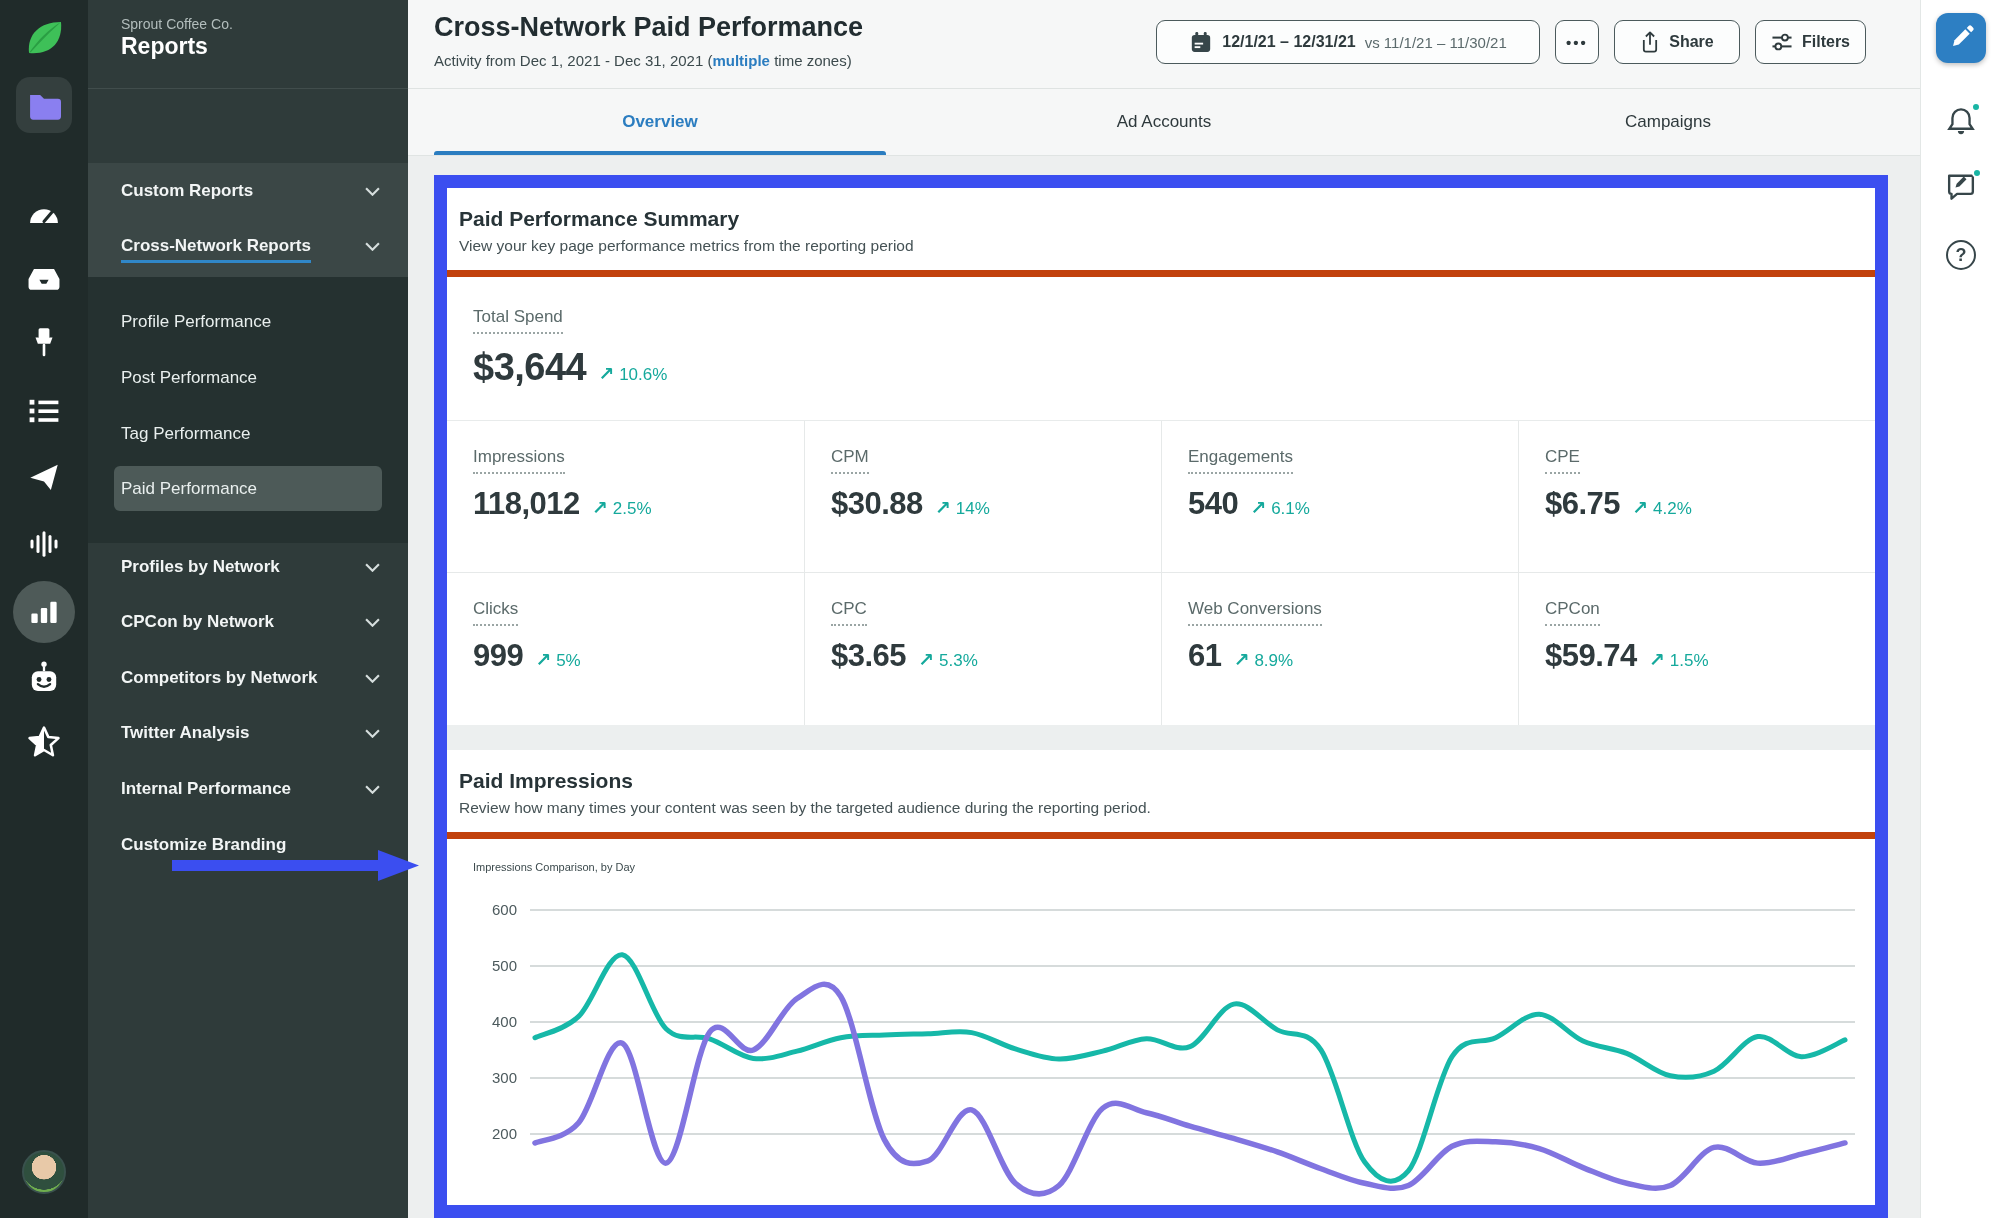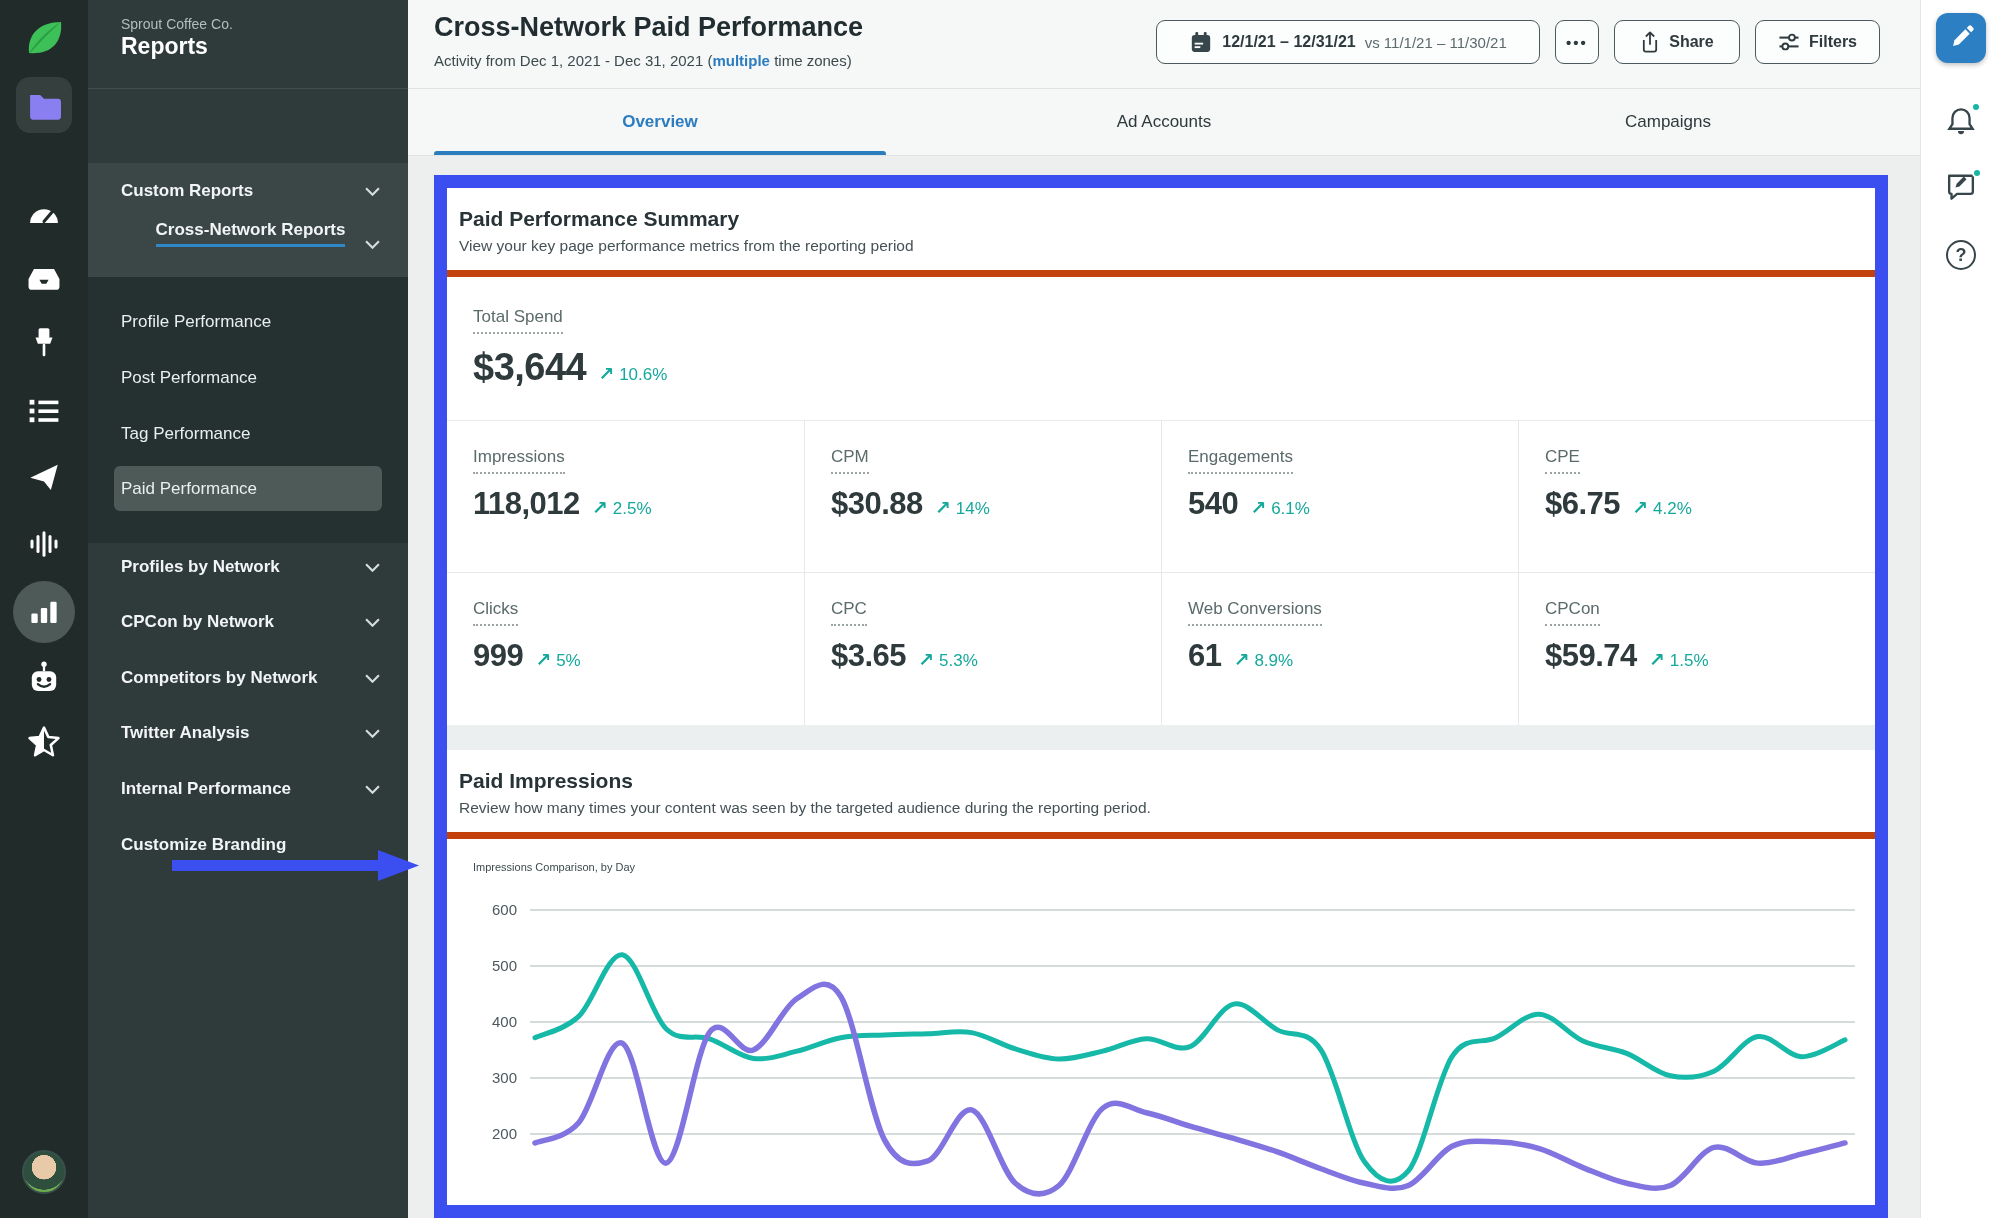--- a/index.html
+++ b/index.html
@@ -38,21 +38,21 @@
   .page-title { position:absolute; left:26px; top:12px; font-size:27px; font-weight:bold; color:#222d31; }
   .page-sub { position:absolute; left:26px; top:52px; font-size:15px; color:#3c4a4d; }
   .page-sub .lnk { color:#2b7dc0; font-weight:bold; cursor:pointer; }
   .hbtn { position:absolute; top:20px; height:44px; border:1px solid #4b5a5c; border-radius:9px; background:#fcfdfd;
      display:flex; align-items:center; justify-content:center; gap:9px; font-size:16px; color:#2e3a3d; cursor:pointer; }
   .hbtn b { font-weight:bold; }
   .hbtn .cmp { color:#5b6a6c; font-weight:400; font-size:15px; }
   .btn-date { left:748px; width:384px; }
   .btn-more { left:1147px; width:44px; font-weight:bold; letter-spacing:2px; font-size:15px; }
   .btn-share { left:1206px; width:126px; font-weight:600; }
-  .btn-filters { left:1347px; width:125px; font-weight:600; }
+  .btn-filters { left:1347px; width:111px; font-weight:600; }
 
   .tabs { position:absolute; left:0; top:89px; width:1512px; height:67px; background:#f6f7f7; border-bottom:1px solid #e0e4e3; display:flex; }
   .tab { flex:1; display:flex; align-items:center; justify-content:center; font-size:17px; color:#2e393c; cursor:pointer; position:relative; }
   .tab.active { color:#2b7dc0; font-weight:600; }
   .tab.active:after { content:""; position:absolute; left:26px; right:26px; bottom:0; height:4px; background:#2b7dc0; border-radius:3px 3px 0 0; }
 
   .canvas { position:absolute; left:0; top:156px; width:1512px; height:1062px; background:#edefef; }
   .frame { position:absolute; left:26px; top:19px; width:1454px; height:1043px; border:13px solid #3b4ef0; background:#ecefef; overflow:hidden; }
 
   .card { background:#ffffff; width:1428px; }
@@ -195,21 +195,21 @@
   <div class="sb-selected"></div>
 
 
   <div class="sb-item" style="top:165px;">
     <span>Custom Reports</span>
     <svg class="chev" width="15" height="9" viewBox="0 0 14 8">
         <path d="M1 1 L7 7 L13 1" stroke="#d6dedd" stroke-width="2" fill="none"></path>
       </svg>
   </div>
 
-  <div class="sb-item" style="top:220px;flex-direction:column;">
+  <div class="sb-item" style="top:220px;">
     <span class="sb-active-label">Cross-Network Reports</span>
     <svg class="chev" width="15" height="9" viewBox="0 0 14 8">
         <path d="M1 1 L7 7 L13 1" stroke="#d6dedd" stroke-width="2" fill="none"></path>
       </svg>
   </div>
 
   <div class="sb-item sb-sub" style="top:296px;">
       <span>Profile Performance</span>
     </div>
   <div class="sb-item sb-sub" style="top:352px;">

